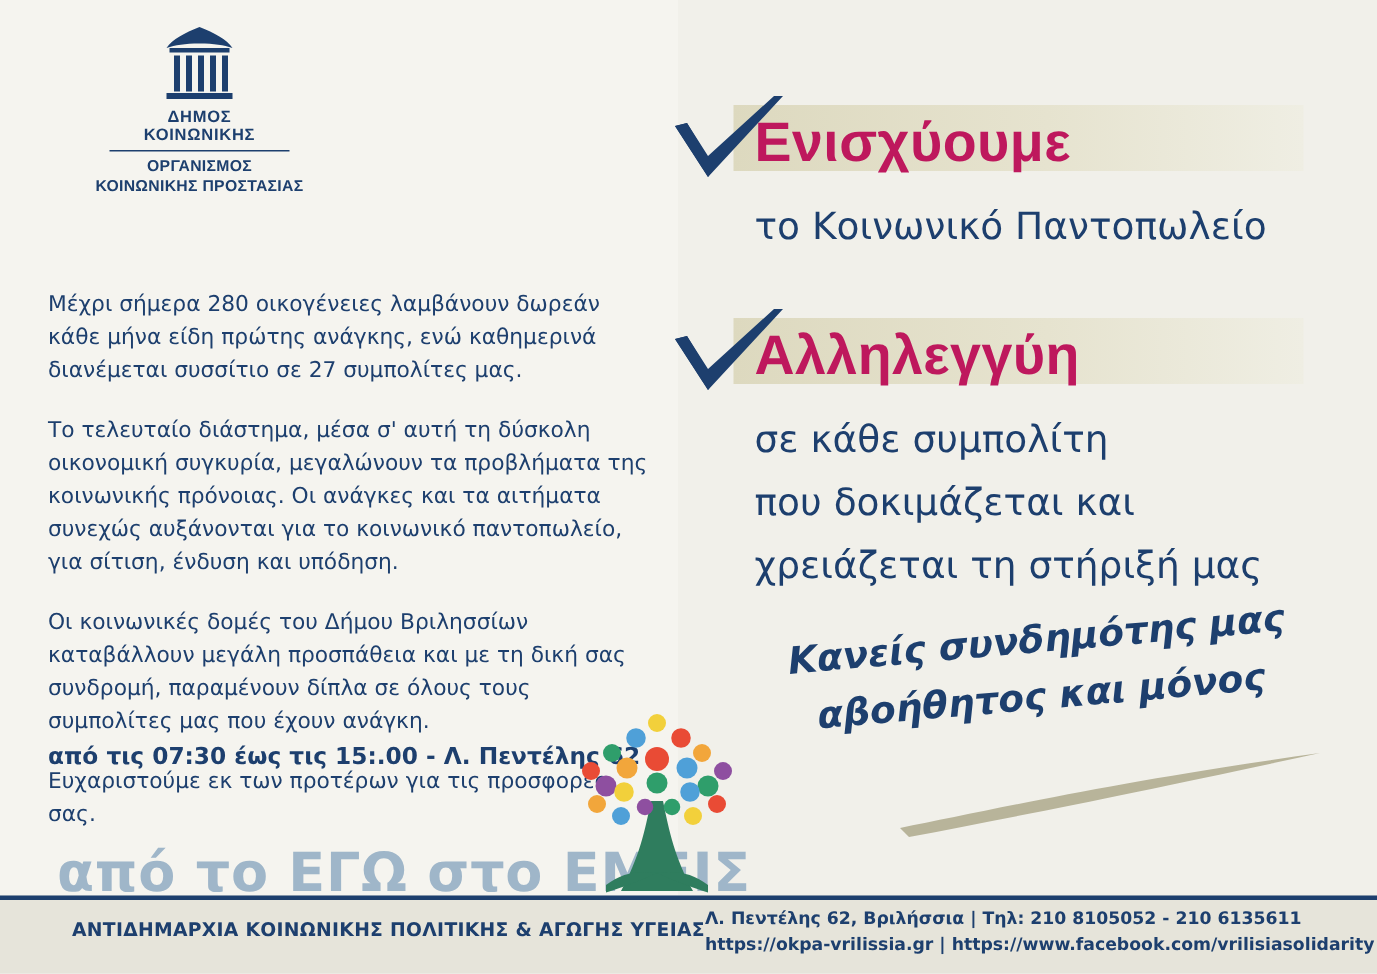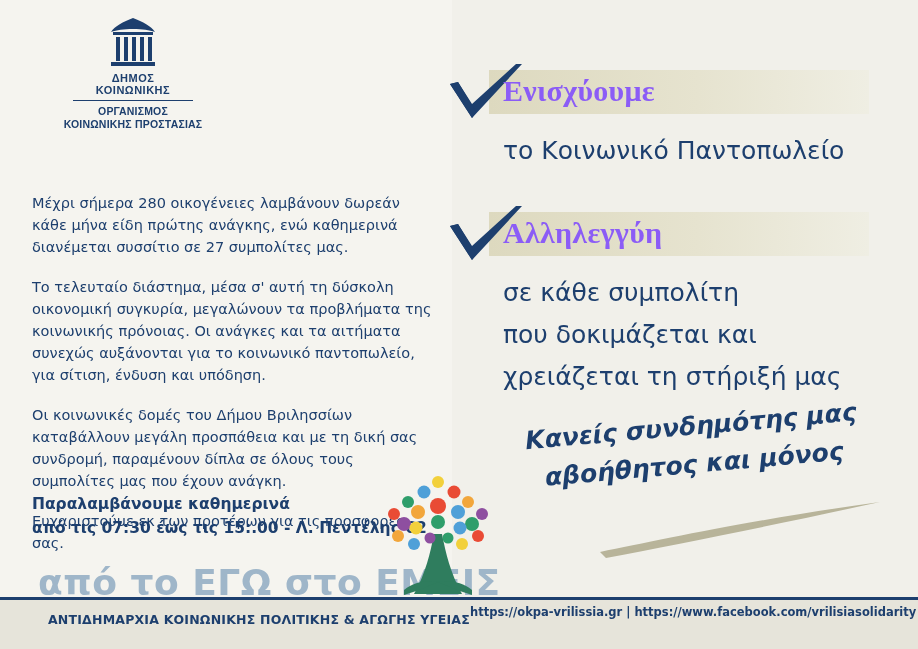--- a/index.html
+++ b/index.html
@@ -120,24 +120,24 @@
   .check {
     position: absolute;
     color: #1d3f6e;
   }
   .check svg { display: block; }
   .check1 { left: 446px; top: 62px; }
   .check2 { left: 446px; top: 204px; }
 
   .head-word {
     position: absolute;
-    font-family: Liberation Serif, serif;
-    font-size: 30px;
-    font-weight: bold;
-    color: #8b5cf6;
+    font-family: Liberation Sans, sans-serif;
+    font-size: 37px;
+    font-weight: bold;
+    color: #be185d;
     letter-spacing: 0.3px;
     white-space: nowrap;
   }
   .head1 { left: 503px; top: 74px; }
   .head2 { left: 503px; top: 216px; }
 
   .sub-line {
     position: absolute;
     font-family: "DejaVu Sans", sans-serif;
     font-size: 25px;
@@ -242,21 +242,20 @@
   </div>
 
   <div class="body-text">
     <p>Μέχρι σήμερα 280 οικογένειες λαμβάνουν δωρεάν κάθε μήνα είδη πρώτης ανάγκης, ενώ καθημερινά διανέμεται συσσίτιο σε 27 συμπολίτες μας.</p>
     <p>Το τελευταίο διάστημα, μέσα σ' αυτή τη δύσκολη οικονομική συγκυρία, μεγαλώνουν τα προβλήματα της κοινωνικής πρόνοιας. Οι ανάγκες και τα αιτήματα συνεχώς αυξάνονται για το κοινωνικό παντοπωλείο, για σίτιση, ένδυση και υπόδηση.</p>
     <p>Οι κοινωνικές δομές του Δήμου Βριλησσίων καταβάλλουν μεγάλη προσπάθεια και με τη δική σας συνδρομή, παραμένουν δίπλα σε όλους τους συμπολίτες μας που έχουν ανάγκη.</p>
     <p>Ευχαριστούμε εκ των προτέρων για τις προσφορές σας.</p>
   </div>
 
   <div class="pickup">
-    <div>Παραλαμβάνουμε καθημερινά</div>
     <div>από τις 07:30 έως τις 15:.00  - Λ. Πεντέλης 62</div>
   </div>
 
   <div class="slogan-left">από το ΕΓΩ στο ΕΜΕΙΣ</div>
 
   <div class="tree">
     <svg width="150" height="140" viewBox="0 0 150 140">
       <g>
         <path d="M70 72 C66 92, 62 110, 50 132 L98 132 C86 110, 82 92, 78 72 Z" fill="#2f7d5e"></path>
         <path d="M40 128 C50 120, 62 118, 74 120 C60 126, 50 130, 40 133 Z" fill="#2f7d5e"></path>
@@ -317,16 +316,17 @@
 
   <div class="swoosh">
     <svg width="300" height="60" viewBox="0 0 300 60">
       <path d="M0 52 C60 40, 150 20, 280 2 C170 26, 80 44, 6 58 Z" fill="#b8b49a"></path>
     </svg>
   </div>
 
   <div class="footer"></div>
   <div class="footer-left">ΑΝΤΙΔΗΜΑΡΧΙΑ ΚΟΙΝΩΝΙΚΗΣ ΠΟΛΙΤΙΚΗΣ &amp; ΑΓΩΓΗΣ ΥΓΕΙΑΣ</div>
   <div class="footer-right">
+    <div>Λ. Πεντέλης 62, Βριλήσσια | Τηλ: 210 8105052 - 210 6135611</div>
     <div class="line2">https://okpa-vrilissia.gr | https://www.facebook.com/vrilisiasolidarity</div>
   </div>
 
 </div>
 
 </body></html>

